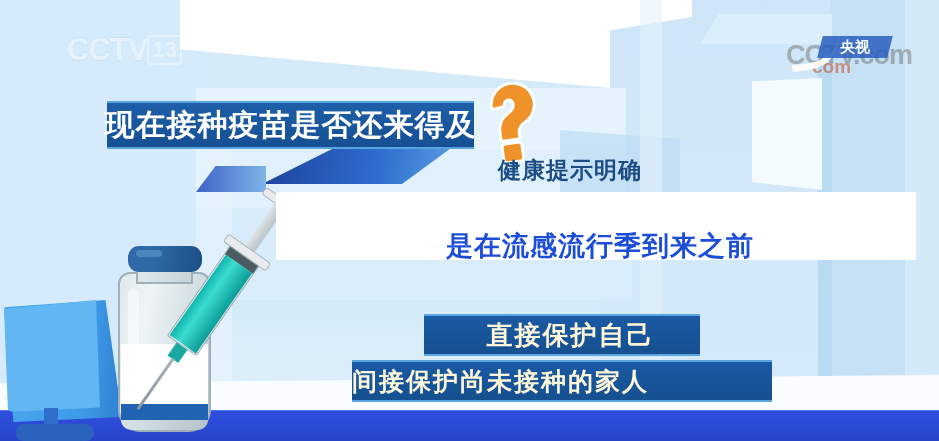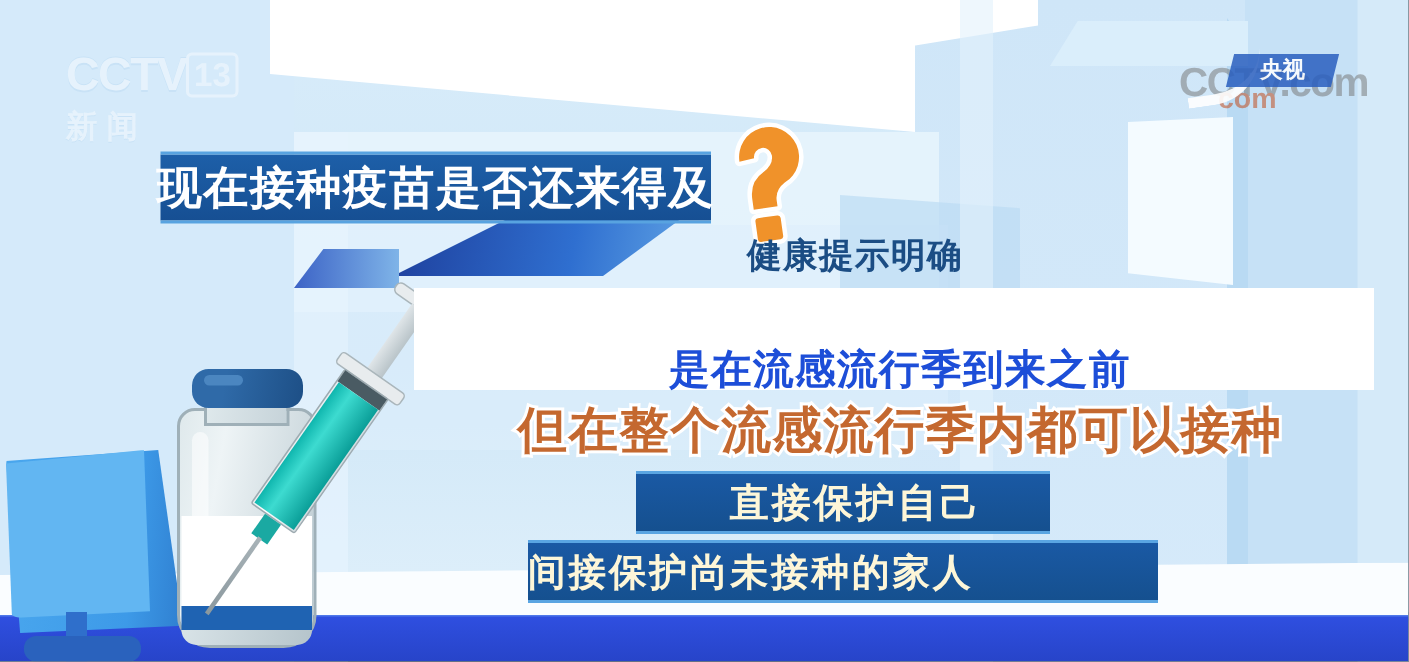--- a/index.html
+++ b/index.html
@@ -96,21 +96,21 @@
   .syr-tip{position:absolute;left:36px;top:179px;width:13px;height:16px;background:#1aa9a2;}
   .syr-needle{position:absolute;left:41px;top:194px;width:2.5px;height:62px;
     background:linear-gradient(180deg,#a8b3b8,#8b989e);}
 
   
   .wm-cctv{position:absolute;left:44px;top:32px;width:150px;height:62px;opacity:.42;}
   .wm-cctv .c1{font:bold 31px "Liberation Sans",sans-serif;color:#ffffff;letter-spacing:-1px;
     text-shadow:0 1px 0 #b9d9f2,0 -1px 0 #b9d9f2;}
   .wm-cctv .c2{font:bold 21px "Liberation Sans",sans-serif;color:#ffffff;letter-spacing:6px;margin-top:2px;
     text-shadow:0 1px 0 #b9d9f2;}
-  .wm-cc-row{display:flex;align-items:center;gap:0;}
+  .wm-cc-row{display:flex;align-items:center;gap:0;margin-left:23px;}
   .wm-13{display:inline-block;border:2px solid #ffffff;border-radius:4px;padding:0 3px;font:bold 22px "Liberation Sans",sans-serif;color:#fff;}
   .wm-right{position:absolute;left:786px;top:40px;width:140px;height:36px;opacity:.5;}
   .wm-right .big{font:bold 27px "Liberation Sans",sans-serif;color:#737373;letter-spacing:-1px;}
   .wm-right .small{position:absolute;left:26px;top:16px;font:bold 19px "Liberation Sans",sans-serif;color:#c2410c;}
   .wm-badge{position:absolute;left:820px;top:36px;width:70px;height:22px;background:#2a5fbf;
     transform:skewX(-14deg);opacity:.85;}
   .wm-badge span{display:block;transform:skewX(14deg);font:bold 15px "Liberation Sans",sans-serif;color:#fff;text-align:center;line-height:22px;}
   .wm-swoosh{position:absolute;left:790px;top:34px;width:52px;height:28px;
     border-bottom:7px solid #ffffff;border-radius:0 0 40px 0;transform:rotate(-8deg);opacity:.9;}
 
@@ -180,21 +180,20 @@
   <div class="chair-back"></div>
   <div class="chair-back2"></div>
   <div class="chair-stem"></div>
   <div class="chair-base"></div>
 
   <div class="wm-cctv">
     <div class="wm-cc-row">
       <span class="c1">CCTV</span>
       <span class="wm-13">13</span>
     </div>
-    <div class="c2">新闻</div>
   </div>
 
   <div class="wm-right">
     <span class="big">CCTV.com</span>
     <span class="small">com</span>
   </div>
   <div class="wm-swoosh"></div>
   <div class="wm-badge">
     <span>央视</span>
   </div>
@@ -234,21 +233,20 @@
         <rect x="25" y="66" width="17" height="16" rx="2" fill="#f0922a"></rect>
       </g>
     </svg>
   </div>
 
   <div class="line-sub">健康提示明确</div>
 
   <div class="white-band"></div>
   <div class="line-b2">是在流感流行季到来之前</div>
 
-  <div class="line-orange">但在整个流感流行季内都可以接种</div>
 
   <div class="bar2">
     <span class="t">直接保护自己</span>
   </div>
 
   <div class="bar3">
     <span class="t">间接保护尚未接种的家人</span>
   </div>
 
 </div>

